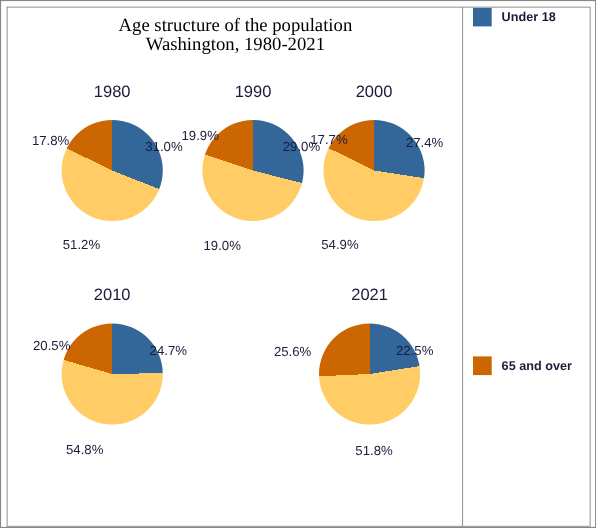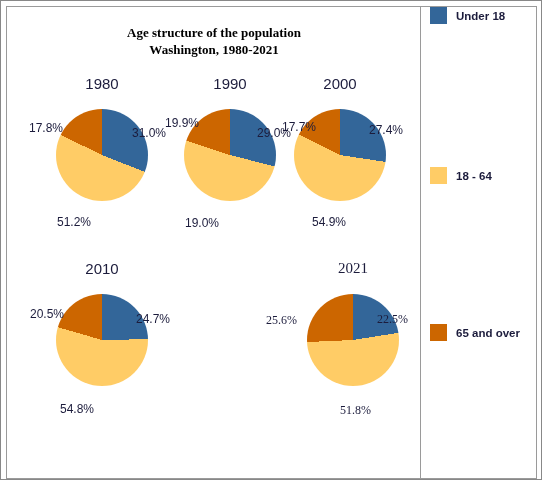--- a/index.html
+++ b/index.html
@@ -35,26 +35,25 @@
     border:1px solid #9a9a9a;
     background:#ffffff;
     overflow:hidden;
   }
   
   #title{
     position:absolute;
     left:0;top:7px;width:414px;
     text-align:center;
     font-family:"Liberation Serif", serif;
-    font-weight:bold;
-    font-size:13px;
+    font-weight:normal;
+    font-size:17px;
     line-height:17px;
     color:#000000;
     letter-spacing:0px;
-    margin-top:10px;
   }
   #title .l2{display:block;}
   
   .pie-cell{position:absolute;}
   .year-label{
     position:absolute;
     width:100%;
     text-align:center;
     top:0;
     font-size:15px;
@@ -123,54 +122,50 @@
       <div class="pie" style="background:conic-gradient(#336699 0turn 0.2900turn,#FFCC66 0.2900turn 0.8010turn,#CC6600 0.8010turn 1turn);"></div>
       <div class="pct pct-blue" style="left:97px;top:51px;">29.0%</div>
       <div class="pct pct-yellow" style="left:25px;top:141px;">19.0%</div>
       <div class="pct pct-orange" style="left:5px;top:41px;">19.9%</div>
     </div>
 
     <div class="pie-cell" style="left:263px;top:68px;width:140px;height:160px;">
       <div class="year-label">2000</div>
       <div class="pie" style="background:conic-gradient(#336699 0turn 0.2740turn,#FFCC66 0.2740turn 0.8230turn,#CC6600 0.8230turn 1turn);"></div>
       <div class="pct pct-blue" style="left:99px;top:48px;">27.4%</div>
-      <div class="pct pct-yellow" style="left:22px;top:140px;margin-left:20px;">54.9%</div>
+      <div class="pct pct-yellow" style="left:22px;top:140px;">54.9%</div>
       <div class="pct pct-orange" style="left:12px;top:45px;">17.7%</div>
     </div>
 
     <div class="pie-cell" style="left:25px;top:253px;width:140px;height:160px;">
       <div class="year-label">2010</div>
       <div class="pie" style="background:conic-gradient(#336699 0turn 0.2470turn,#FFCC66 0.2470turn 0.7950turn,#CC6600 0.7950turn 1turn);"></div>
       <div class="pct pct-blue" style="left:104px;top:52px;">24.7%</div>
       <div class="pct pct-yellow" style="left:28px;top:142px;">54.8%</div>
       <div class="pct pct-orange" style="left:-2px;top:47px;">20.5%</div>
     </div>
 
 
-    <div class="pie-cell" style="left:276px;top:253px;width:140px;height:160px;font-family:Liberation Serif, serif;">
+    <div class="pie-cell" style="left:259px;top:253px;width:140px;height:160px;">
       <div class="year-label">2021</div>
       <div class="pie" style="background:conic-gradient(#336699 0turn 0.2250turn,#FFCC66 0.2250turn 0.7430turn,#CC6600 0.7430turn 1turn);"></div>
       <div class="pct pct-blue" style="left:94px;top:52px;">22.5%</div>
       <div class="pct pct-yellow" style="left:28px;top:143px;padding-left:29px;">51.8%</div>
       <div class="pct pct-orange" style="left:-17px;top:53px;">25.6%</div>
     </div>
 
   </div>
 
   <div id="legend-frame">
 
     <div class="legend-item" style="top:0px;justify-content:flex-end;">
       <span class="legend-swatch" style="background:#336699;"></span>
       <span class="legend-label">Under 18</span>
     </div>
 
-    <div class="legend-item" style="top:160px;">
-      <span class="legend-swatch" style="background:#FFCC66;"></span>
-      <span class="legend-label">18 - 64</span>
-    </div>
 
     <div class="legend-item" style="top:317px;">
       <span class="legend-swatch" style="background:#CC6600;"></span>
       <span class="legend-label">65 and over</span>
     </div>
 
   </div>
 
 </div>
 

